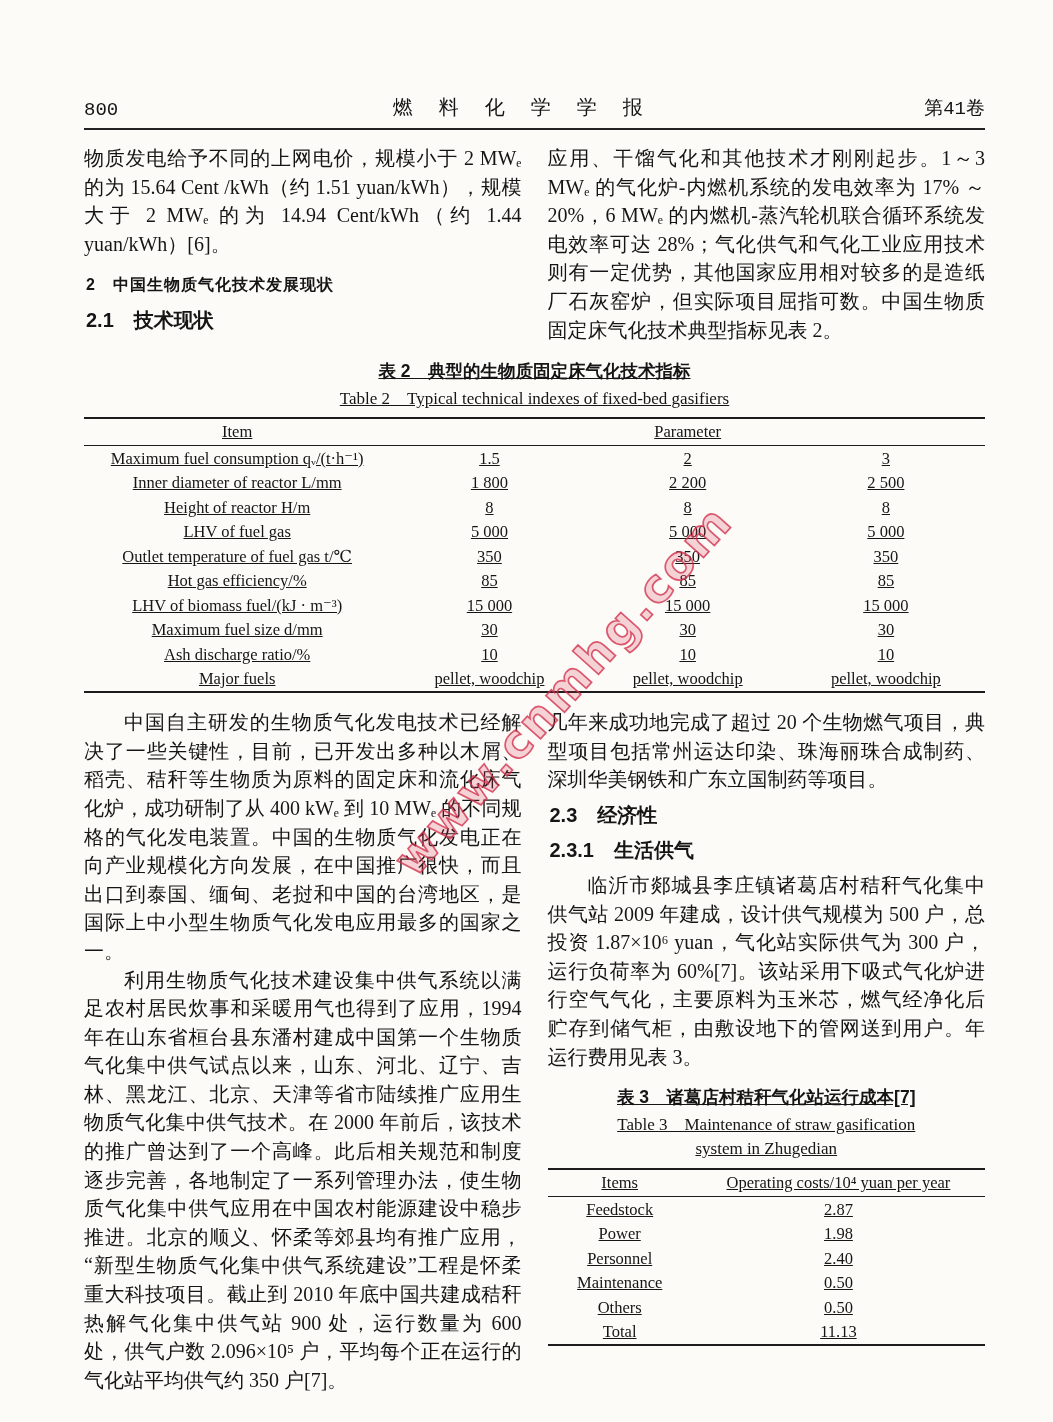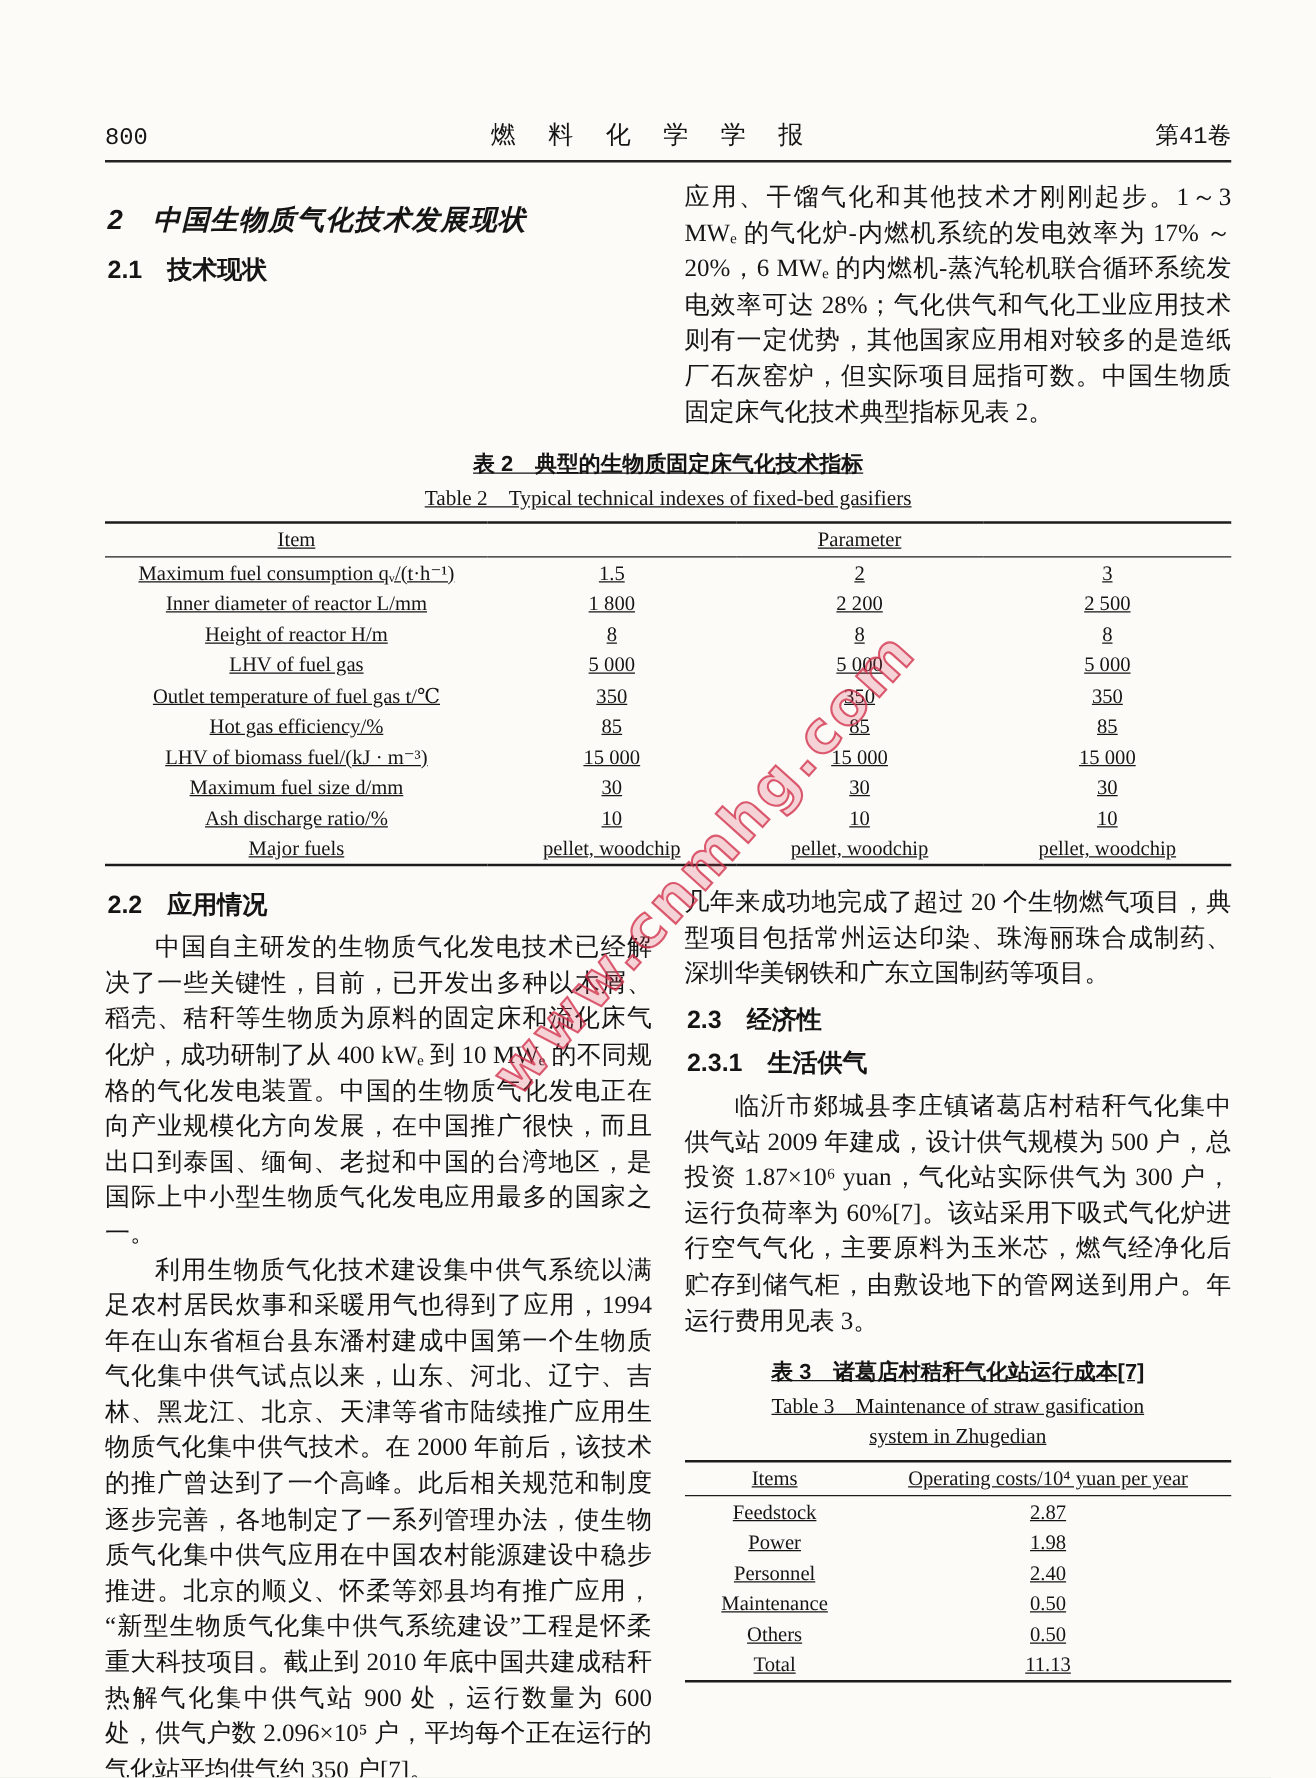--- a/index.html
+++ b/index.html
@@ -26,21 +26,21 @@
   .cols{display:flex;gap:26px;align-items:flex-start;}
   .col{flex:1 1 0;min-width:0;}
   p.body{
     margin:0;font-size:20px;line-height:28.6px;
     text-align:justify;
   }
   p.ind{text-indent:2em;}
   .topblock{margin-top:14px;}
   h2.sec{
     font-family:"Liberation Sans","DejaVu Sans",sans-serif;
-    font-size:22px;font-weight:bold;margin:17px 0 11px 2px;letter-spacing:1px;font-style:italic;
+    font-size:16px;font-weight:bold;margin:17px 0 11px 2px;letter-spacing:1px;
   }
   h3.sub{
     font-family:"Liberation Sans","DejaVu Sans",sans-serif;
     font-size:20px;font-weight:bold;margin:8px 0 7px 2px;
   }
   
   .tblock{margin-top:16px;text-decoration:underline;}
   .cap-cn{
     text-align:center;font-weight:bold;font-size:17.5px;
     font-family:"Liberation Sans","DejaVu Sans",sans-serif;margin-bottom:4px;
@@ -78,20 +78,21 @@
   <div class="inner">
 
     <div class="runhead">
       <span>800</span>
       <span class="jtitle">燃 料 化 学 学 报</span>
       <span>第41卷</span>
     </div>
 
     <div class="cols topblock">
       <div class="col">
+        <p class="body">物质发电给予不同的上网电价，规模小于 2 MWₑ 的为 15.64 Cent /kWh（约 1.51 yuan/kWh），规模大于 2 MWₑ 的为 14.94 Cent/kWh（约 1.44 yuan/kWh）[6]。</p>
         <h2 class="sec">2　中国生物质气化技术发展现状</h2>
         <h3 class="sub">2.1　技术现状</h3>
       </div>
       <div class="col">
         <p class="body">应用、干馏气化和其他技术才刚刚起步。1～3 MWₑ 的气化炉-内燃机系统的发电效率为 17% ～20%，6 MWₑ 的内燃机-蒸汽轮机联合循环系统发电效率可达 28%；气化供气和气化工业应用技术则有一定优势，其他国家应用相对较多的是造纸厂石灰窑炉，但实际项目屈指可数。中国生物质固定床气化技术典型指标见表 2。</p>
       </div>
     </div>
 
     <section class="tblock t2gap">
       <div class="cap-cn">表 2　典型的生物质固定床气化技术指标</div>
@@ -169,21 +170,20 @@
             <td>pellet, woodchip</td>
             <td>pellet, woodchip</td>
             <td>pellet, woodchip</td>
           </tr>
         </tbody>
       </table>
     </section>
 
     <div class="cols t2gap">
       <div class="col">
-        <h3 class="sub" style="margin-top:2px">2.2　应用情况</h3>
         <p class="body ind">中国自主研发的生物质气化发电技术已经解决了一些关键性，目前，已开发出多种以木屑、稻壳、秸秆等生物质为原料的固定床和流化床气化炉，成功研制了从 400 kWₑ 到 10 MWₑ 的不同规格的气化发电装置。中国的生物质气化发电正在向产业规模化方向发展，在中国推广很快，而且出口到泰国、缅甸、老挝和中国的台湾地区，是国际上中小型生物质气化发电应用最多的国家之一。</p>
         <p class="body ind">利用生物质气化技术建设集中供气系统以满足农村居民炊事和采暖用气也得到了应用，1994 年在山东省桓台县东潘村建成中国第一个生物质气化集中供气试点以来，山东、河北、辽宁、吉林、黑龙江、北京、天津等省市陆续推广应用生物质气化集中供气技术。在 2000 年前后，该技术的推广曾达到了一个高峰。此后相关规范和制度逐步完善，各地制定了一系列管理办法，使生物质气化集中供气应用在中国农村能源建设中稳步推进。北京的顺义、怀柔等郊县均有推广应用，“新型生物质气化集中供气系统建设”工程是怀柔重大科技项目。截止到 2010 年底中国共建成秸秆热解气化集中供气站 900 处，运行数量为 600 处，供气户数 2.096×10⁵ 户，平均每个正在运行的气化站平均供气约 350 户[7]。</p>
 
       </div>
       <div class="col">
         <p class="body">几年来成功地完成了超过 20 个生物燃气项目，典型项目包括常州运达印染、珠海丽珠合成制药、深圳华美钢铁和广东立国制药等项目。</p>
         <h3 class="sub">2.3　经济性</h3>
         <h3 class="sub">2.3.1　生活供气</h3>
         <p class="body ind">临沂市郯城县李庄镇诸葛店村秸秆气化集中供气站 2009 年建成，设计供气规模为 500 户，总投资 1.87×10⁶ yuan，气化站实际供气为 300 户，运行负荷率为 60%[7]。该站采用下吸式气化炉进行空气气化，主要原料为玉米芯，燃气经净化后贮存到储气柜，由敷设地下的管网送到用户。年运行费用见表 3。</p>
 

